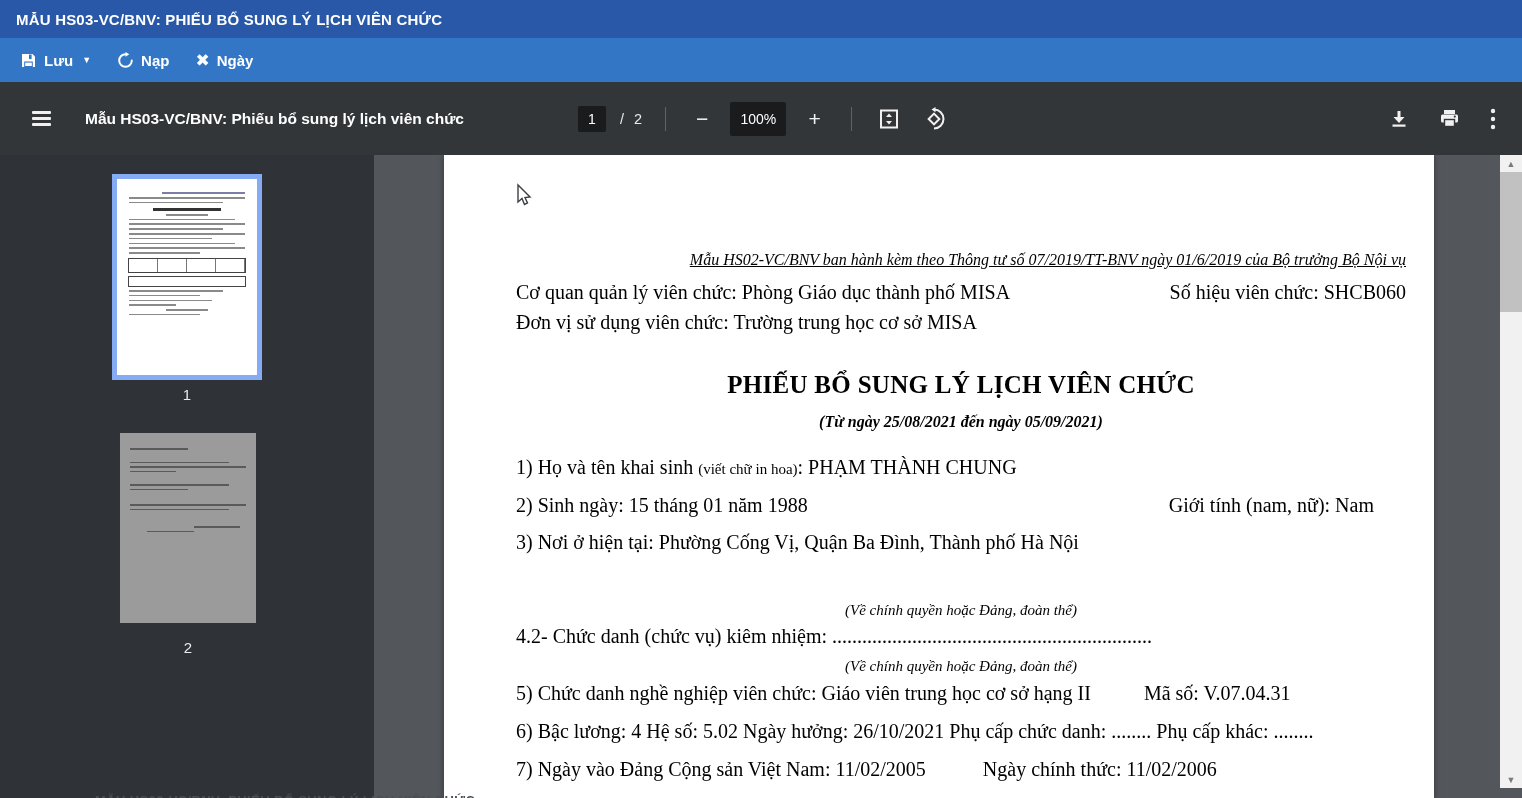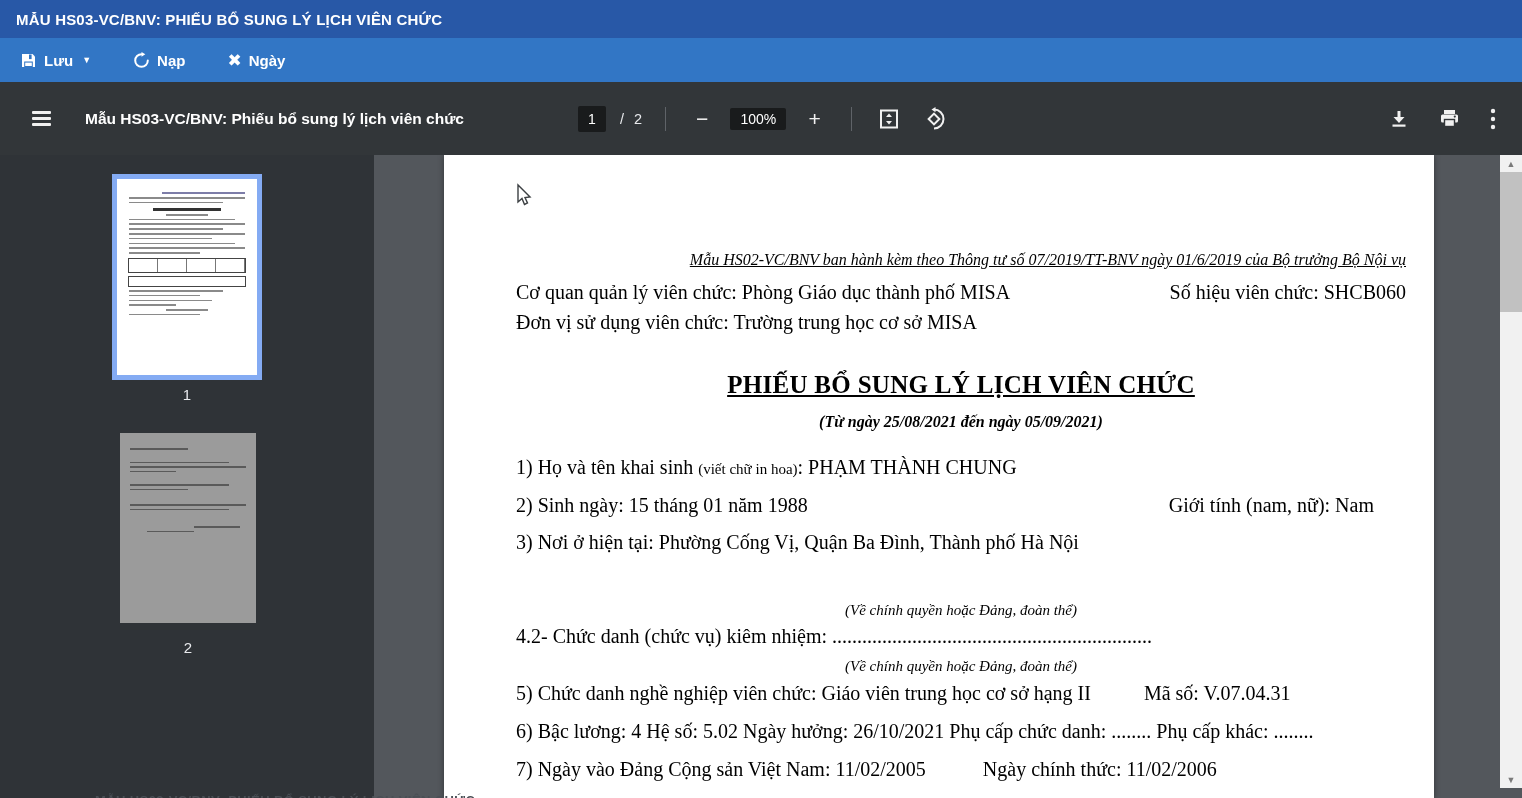--- a/index.html
+++ b/index.html
@@ -5,39 +5,39 @@
   * { margin:0; padding:0; box-sizing:border-box; }
   html,body { width:1522px; height:798px; overflow:hidden; }
   body { font-family:"Liberation Sans","DejaVu Sans",sans-serif; }
   .app { position:relative; width:1522px; height:798px; background:#53575c; overflow:hidden; }
 
   
   .titlebar { height:38px; background:#2858a7; color:#ffffff; display:flex; align-items:center;
               padding:0 16px; font-size:15px; font-weight:600; letter-spacing:.2px; }
 
   
-  .actionbar { height:44px; background:#3276c5; display:flex; align-items:center; padding:0 14px; gap:30px; }
+  .actionbar { height:44px; background:#3276c5; display:flex; align-items:center; padding:0 14px; gap:14px; }
   .act { display:flex; align-items:center; gap:7px; background:none; border:none; color:#ffffff;
          font-family:inherit; font-size:15px; font-weight:700; cursor:pointer; padding:4px 6px; }
   .act svg { display:block; }
   .caret { font-size:9px; margin-left:2px; }
 
   
   .pdfbar { position:relative; height:73px; background:#323639; color:#f1f1f1; }
   .pdfbar .left { position:absolute; left:26px; top:0; height:100%; display:flex; align-items:center; }
   .menu-btn { background:none; border:none; cursor:pointer; padding:6px; }
   .menu-btn .bar { width:19px; height:2.5px; background:#f1f1f1; margin:3.5px 0; border-radius:1px; }
   .pdftitle { margin-left:28px; font-size:15.5px; font-weight:700; color:#ffffff; }
   .pdfbar .center { position:absolute; left:578px; top:0; height:100%; display:flex; align-items:center; gap:14px; }
   .pagebox { width:28px; height:26px; background:#191b1c; border:none; border-radius:2px; color:#ffffff;
              text-align:center; font-size:14px; font-family:inherit; }
   .pageof { font-size:14.5px; color:#e8eaed; letter-spacing:1px; display:flex; gap:9px; }
   .vsep { width:1px; height:24px; background:#5f6368; margin:0 8px; }
   .zbtn { background:none; border:none; color:#f1f1f1; font-size:21px; cursor:pointer; padding:0 8px; line-height:1; }
-  .zoombox { width:56px; height:22px; background:#191b1c; border-radius:2px; color:#ffffff;
+  .zoombox { width:56px; height:34px; background:#191b1c; border-radius:2px; color:#ffffff;
              font-size:14px; display:flex; align-items:center; justify-content:center; }
   .icobtn { background:none; border:none; cursor:pointer; padding:4px; display:flex; align-items:center; }
   .pdfbar .right { position:absolute; right:22px; top:0; height:100%; display:flex; align-items:center; gap:22px; }
 
   
   .content { position:relative; display:flex; height:643px; }
 
   
   .sidebar { position:relative; width:374px; height:100%; background:#2f3337; flex:none; }
   .thumbwrap1 { position:absolute; left:112px; top:19px; width:150px; height:206px;
@@ -60,21 +60,21 @@
   .lab2 { left:113px; top:484px; }
 
   
   .viewer { position:relative; flex:1; height:100%; background:#53575c; overflow:hidden; }
   .page { position:absolute; left:70px; top:0; width:990px; height:643px; background:#ffffff;
           box-shadow:0 1px 6px rgba(0,0,0,.4); font-family:"Liberation Serif","DejaVu Serif",serif; color:#000; }
   .row { position:absolute; left:72px; right:28px; font-size:20px; white-space:nowrap; }
   .row.flex { display:flex; justify-content:space-between; }
   .hnote { top:96px; text-align:right; font-style:italic; font-size:16px; text-decoration:underline; }
   .r1 { top:126px;gap:33px; } .r2 { top:156px; }
-  .doctitle { top:216px; text-align:center; font-size:25px; font-weight:700; letter-spacing:.3px;text-decoration:underline; }
+  .doctitle { top:216px; text-align:center; font-size:25px; font-weight:700; letter-spacing:.3px; }
   .subtitle { top:258px; text-align:center; font-style:italic; font-weight:600; font-size:16px; }
   .i1 { top:301px; } .i2 { top:339px; } .i3 { top:376px; } .i41 { top:414px; }
   .inote1 { top:447px; text-align:center; font-style:italic; font-size:15px; }
   .i42 { top:470px; }
   .inote2 { top:503px; text-align:center; font-style:italic; font-size:15px; }
   .i5 { top:527px; } .i6 { top:565px; } .i7 { top:603px; }
   .small { font-size:15px; }
   .gap48 { margin-left:48px; } .gap52 { margin-left:52px; } .mr32 { margin-right:32px; }
 
   

